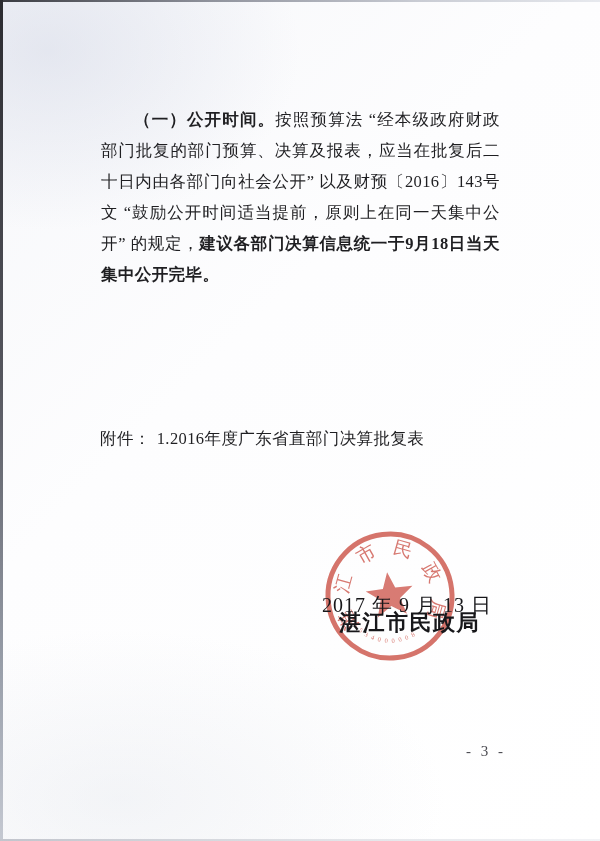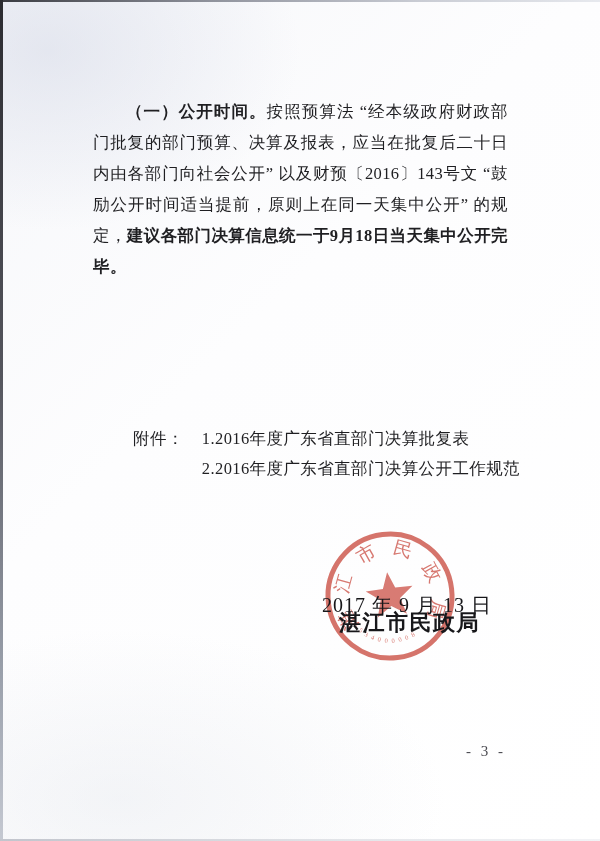--- a/index.html
+++ b/index.html
@@ -19,29 +19,29 @@
     background:linear-gradient(180deg,#2b2b30 0%,#55565e 45%,#9aa0ab 80%,#c5c9d2 100%);}
   .edge-top{position:absolute;left:0;top:0;width:100%;height:2px;
     background:linear-gradient(90deg,#3a3b41 0%,#8f929c 35%,#c9ccd4 70%,#e7e9ee 100%);}
   .edge-bottom{position:absolute;left:0;bottom:0;width:100%;height:2px;
     background:linear-gradient(90deg,#c2c5cd,#e4e6ea 60%,#f2f3f6);}
   .body-text{
     position:absolute;left:85px;top:88px;width:431px;
     font-size:16.5px;line-height:31px;
     text-align:justify;letter-spacing:.4px;
   }
-  .body-text p{margin:8px;text-indent:2em;}
+  .body-text p{margin:16px;text-indent:2em;}
   .b{font-weight:bold;}
   .attachments{
     position:absolute;left:100px;top:424px;width:420px;
     font-size:16.5px;line-height:30px;letter-spacing:.4px;
-    display:flex;align-items:flex-start;justify-content:flex-end;
+    display:flex;align-items:flex-start;
   }
   .attachments .att-label{white-space:nowrap;}
-  .attachments .att-items{margin-left:18px;}
+  .attachments .att-items{margin-left:6px;}
   .signature-agency{
     position:absolute;left:339px;top:608px;
     font-size:22px;font-weight:600;letter-spacing:1.5px;color:#17171a;
   }
   .signature-date{
     position:absolute;left:322px;top:592px;
     font-size:20px;letter-spacing:1px;color:#17171a;white-space:nowrap;
   }
   .seal{
     position:absolute;left:320px;top:526px;width:140px;height:140px;
@@ -64,21 +64,20 @@
   <div class="edge-bottom"></div>
 
   <div class="body-text">
       <p><span class="b">（一）公开时间。</span><span>按照预算法 “经本级政府财政部门批复的部门预算、决算及报表，应当在批复后二十日内由各部门向社会公开” 以及财预〔2016〕143号文 “鼓励公开时间适当提前，原则上在同一天集中公开” 的规定，</span><span class="b">建议各部门决算信息统一于9月18日当天集中公开完毕。</span></p>
     </div>
 
   <div class="attachments">
     <span class="att-label">附件：</span>
     <div class="att-items">
         <div>1.2016年度广东省直部门决算批复表</div>
-        <div>2.2016年度广东省直部门决算公开工作规范</div>
       </div>
   </div>
 
   <svg class="seal" viewBox="0 0 140 140" xmlns="http://www.w3.org/2000/svg">
     <defs>
       <path id="seal-serial-arc" d="M 26 88 A 48 48 0 0 0 114 88" fill="none"></path>
     </defs>
     <circle cx="70" cy="70" r="62" fill="none" stroke="#c8453a" stroke-width="5" opacity="0.85"></circle>
     <polygon points="70,46 76.2,62.2 93.5,62.6 79.8,73.2 84.7,89.8 70,80.1 55.3,89.8 60.2,73.2 46.5,62.6 63.8,62.2" fill="#c8453a" opacity="0.8"></polygon>
     <g id="seal-arc-chars" font-size="19" fill="#c8453a" opacity="0.82" font-family="Liberation Serif, serif" text-anchor="middle">

